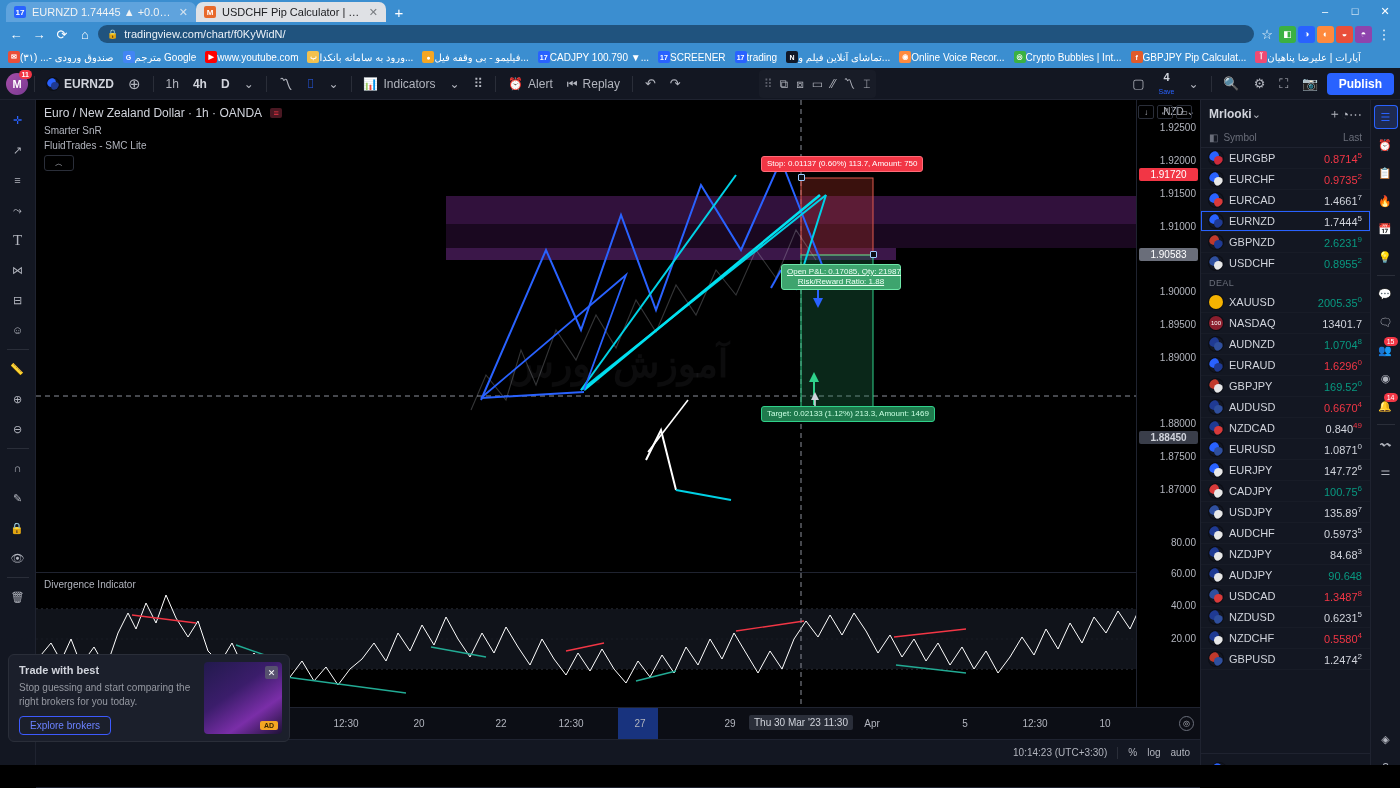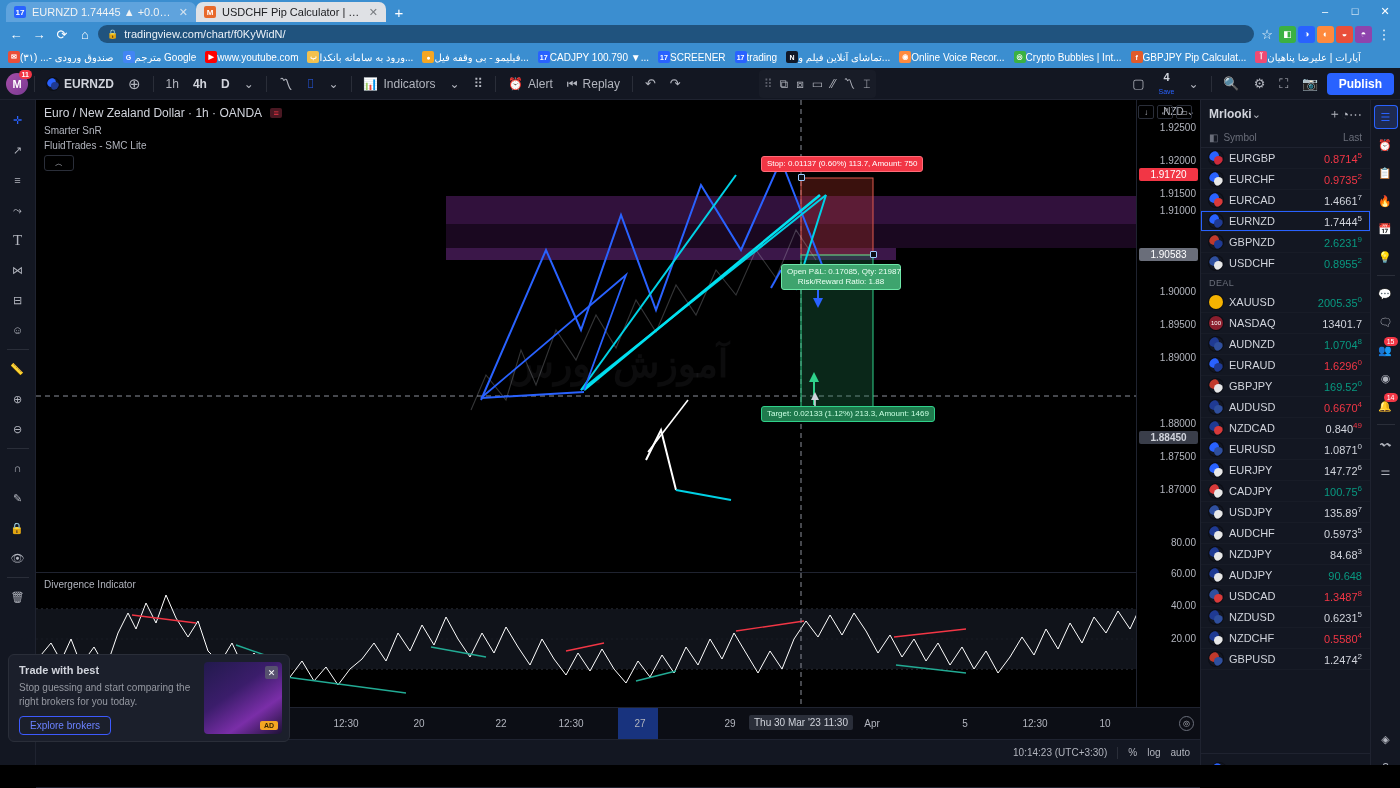--- a/index.html
+++ b/index.html
@@ -170,21 +170,21 @@
   .ad-img { width:78px; margin:7px 7px 7px 0; border-radius:4px;
             background:linear-gradient(145deg,#221a4d 0%,#3b1d6b 40%,#7a2ea8 70%,#1d1235 100%); position:relative; }
   .ad-close { position:absolute; top:4px; right:4px; width:13px; height:13px; background:rgba(90,90,110,.85);
               border-radius:2px; display:flex; align-items:center; justify-content:center; color:#fff; font-size:9px;}
   .ad-tag { position:absolute; right:4px; bottom:4px; background:#f5a623; color:#3a2600; font-size:7px;
             font-weight:bold; padding:1px 4px; border-radius:2px; }
   .lbl { position:absolute; font-size:8px; padding:2px 5px; border-radius:3px; white-space:nowrap;
          z-index:4; line-height:1.25; text-align:center; }
   .lbl-stop { background:#f23645; color:#fff; border:1px solid #ff6b78; }
   .lbl-tgt { background:#1f7a4d; color:#c9ffe2; border:1px solid #2fd18a; }
-  .lbl-pl { background:#3ea46e; color:#eafff2; border:1px solid #6ee7a8; }
+  .lbl-pl { background:#3ea46e; color:#eafff2; border:1px solid #6ee7a8;text-decoration:underline; }
   .handle { position:absolute; width:7px; height:7px; border:1px solid #9ecbff; background:#0c0e15;
             border-radius:1px; z-index:5;}
   .taskbar { position:absolute; left:0; bottom:0; width:1400px; height:22px; background:#000; z-index:10; }
 </style>
 </head>
 <body>
 
 <div id="browser-chrome">
 
   <div class="tabstrip">
@@ -489,21 +489,21 @@
 
   <div class="price-scale">
     <div class="ps-hdr">
       <span>NZD</span>
       <span>⌄</span>
     </div>
     <div class="ps-t" style="top:22px;">1.92500</div>
     <div class="ps-t" style="top:55px;">1.92000</div>
     <div class="ps-cur" style="top:68px;background:#f23645;color:#fff;">1.91720</div>
     <div class="ps-t" style="top:88px;">1.91500</div>
-    <div class="ps-t" style="top:105px;text-align:right;">1.91000</div>
+    <div class="ps-t" style="top:121px;text-align:right;">1.91000</div>
     <div class="ps-cur" style="top:148px;background:#6a6e7a;color:#fff;">1.90583</div>
     <div class="ps-t" style="top:186px;">1.90000</div>
     <div class="ps-t" style="top:219px;">1.89500</div>
     <div class="ps-t" style="top:252px;">1.89000</div>
     <div class="ps-cur" style="top:290px;background:#3a3e4a;color:#d1d4dc;font-weight:bold;margin-top:41px;">1.88450</div>
     <div class="ps-t" style="top:318px;">1.88000</div>
     <div class="ps-t" style="top:351px;">1.87500</div>
     <div class="ps-t" style="top:384px;">1.87000</div>
 
     <div class="ps-t" style="top:437px;">80.00</div>

